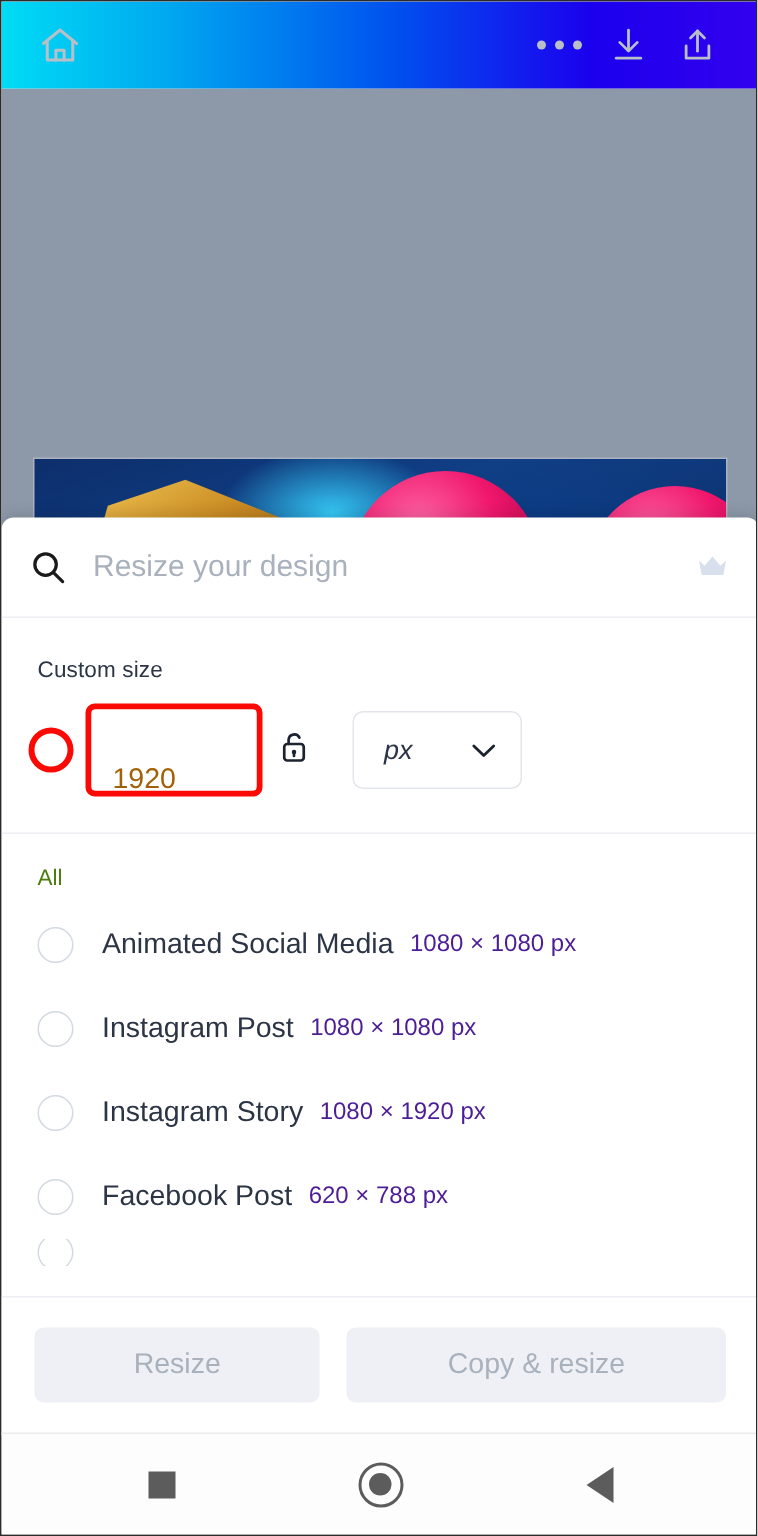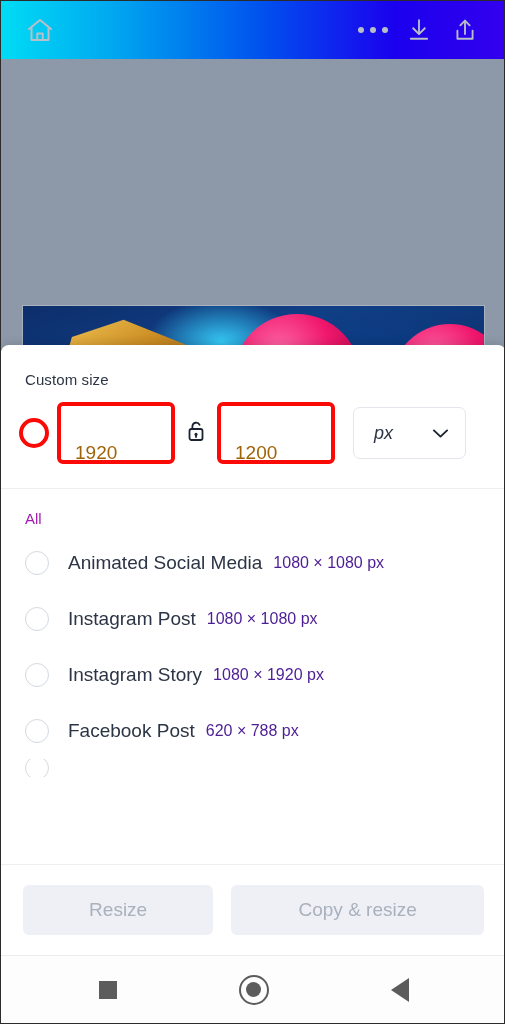--- a/index.html
+++ b/index.html
@@ -218,21 +218,21 @@
 
   .sheet-divider {
     margin-top: 24px;
     height: 1px;
     background: #eceef1;
   }
 
   
   .list-header {
     font-size: 15px;
-    color: #a21caf;
+    color: #4d7c0f;
     padding: 21px 0 0 24px;
   }
   .opt-list { padding-top: 8px; }
   .opt {
     display: flex;
     align-items: center;
     height: 56px;
     padding: 0 24px;
     box-sizing: border-box;
   }
@@ -365,20 +365,34 @@
     <div class="design">
       <div class="gold"></div>
       <div class="gold2"></div>
       <div class="orb a"></div>
       <div class="orb b"></div>
     </div>
   </div>
 
   <div class="sheet">
 
+    <div class="search-row">
+      <span class="search-icon">
+        <svg width="26" height="26" viewBox="0 0 24 24" fill="none" stroke="#1b1b1b" stroke-width="2" stroke-linecap="round">
+          <circle cx="10.5" cy="10.5" r="6.6"></circle>
+          <path d="M15.4 15.4 21 21"></path>
+        </svg>
+      </span>
+      <input class="search-input" type="text" placeholder="Resize your design" value="" style="">
+      <span class="crown">
+        <svg width="22" height="18" viewBox="0 0 24 20" fill="#d7e0ec">
+          <path d="M2 5.2 6.2 9 12 2.2 17.8 9 22 5.2 20 16H4L2 5.2z"></path>
+        </svg>
+      </span>
+    </div>
 
     <div class="custom-label">Custom size</div>
 
     <div class="size-row">
       <div class="radio-anno"></div>
 
       <div class="field-anno">
         <div class="num-field">
           <input type="text" value="1920" style="">
         </div>
@@ -388,25 +402,20 @@
         <span>
           <svg width="20" height="24" viewBox="0 0 20 24" fill="none" stroke="#1b2330" stroke-width="1.8" stroke-linecap="round">
             <rect x="3.5" y="10" width="13" height="11" rx="2" fill="none"></rect>
             <path d="M6.4 10V7.2a3.8 3.8 0 0 1 7.2-1.4"></path>
             <circle cx="10" cy="15.3" r="1.5" fill="#1b2330" stroke="none"></circle>
             <path d="M10 15.8v2.2"></path>
           </svg>
         </span>
       </div>
 
-      <div class="field-anno">
-        <div class="num-field">
-          <input type="text" value="1200" style="">
-        </div>
-      </div>
 
       <div class="unit-select">
         <span>px</span>
         <span>
           <svg width="17" height="11" viewBox="0 0 18 11" fill="none" stroke="#1b2330" stroke-width="2" stroke-linecap="round" stroke-linejoin="round">
             <path d="M2 2.2 9 8.8 16 2.2"></path>
           </svg>
         </span>
       </div>
     </div>

